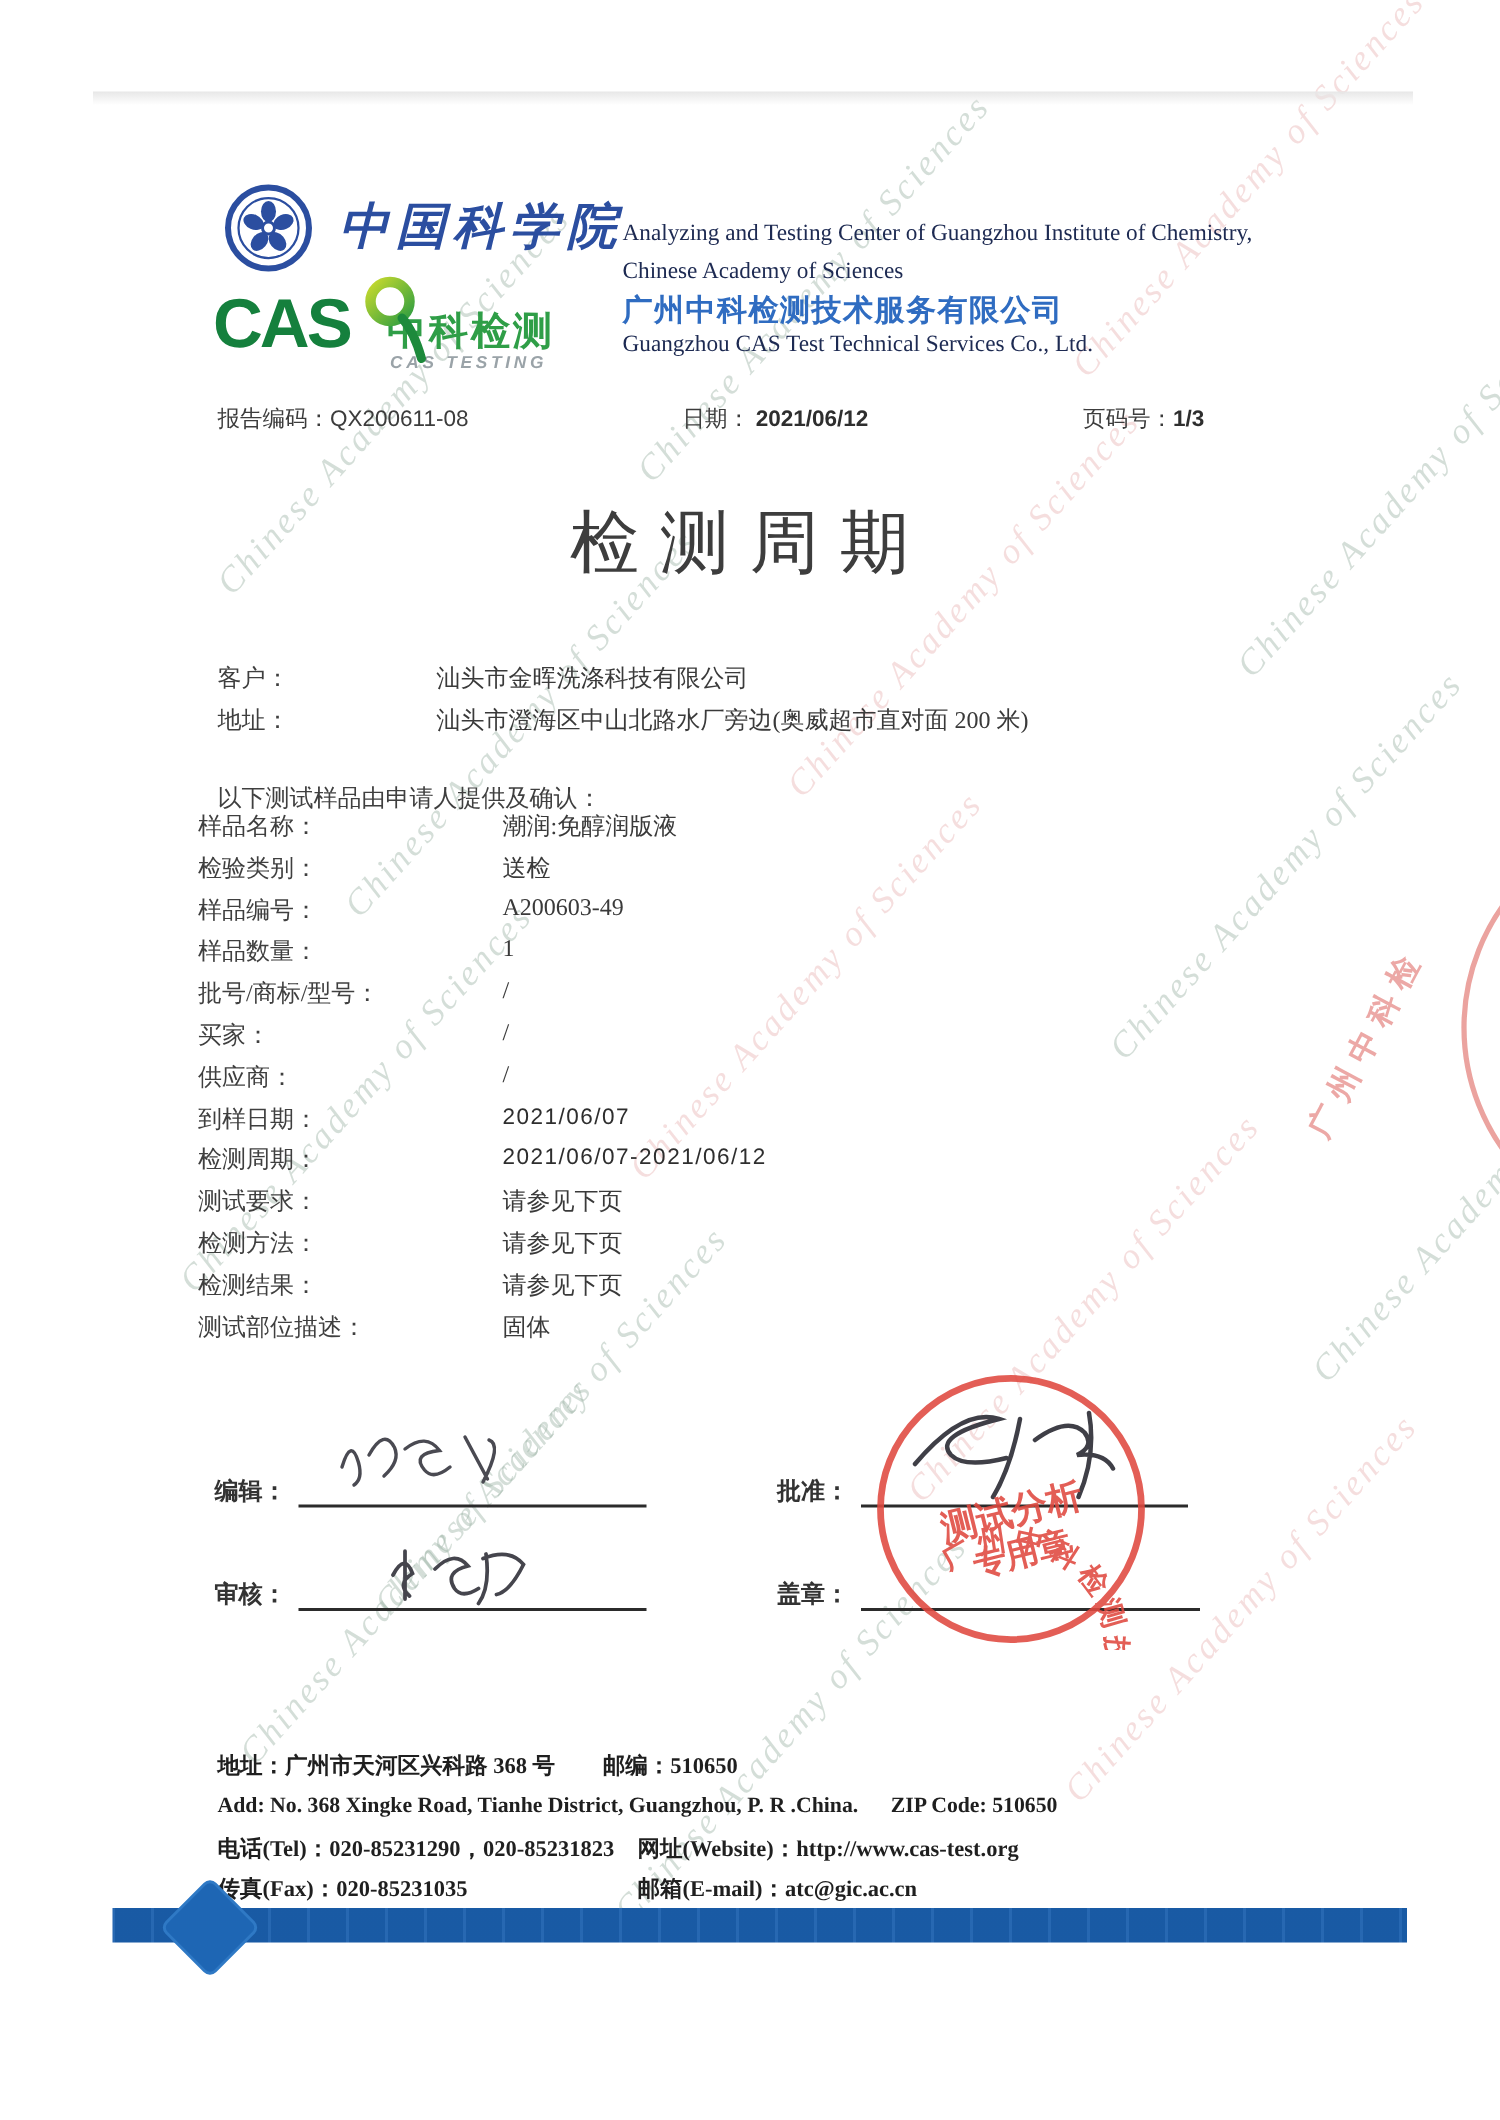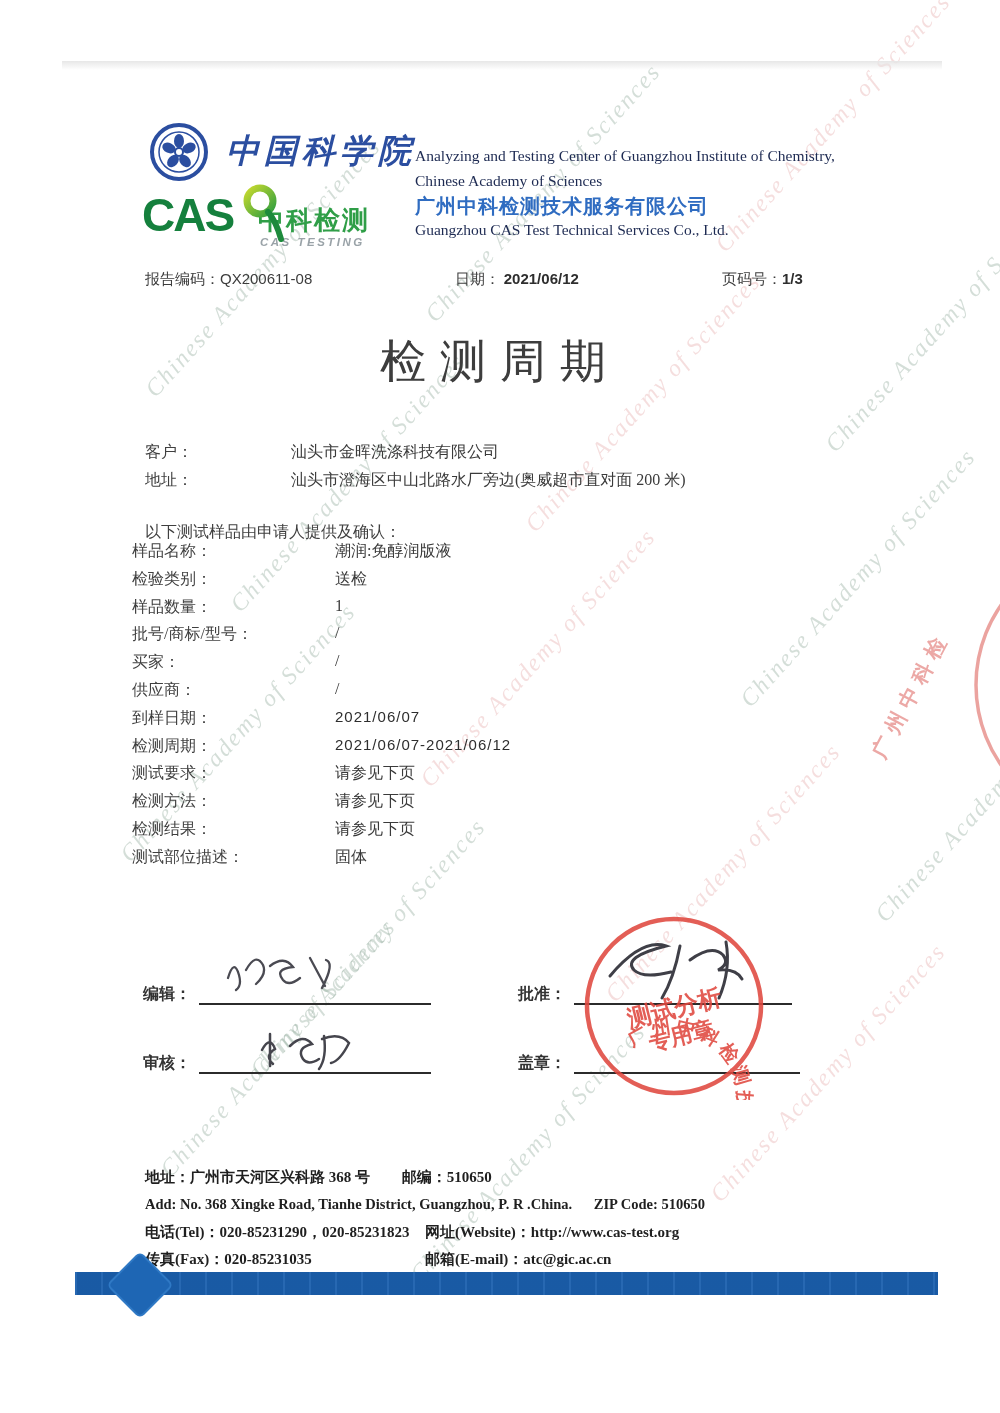--- a/index.html
+++ b/index.html
@@ -147,20 +147,24 @@
   <div class="abs z1 sample-rows" style="left:132px;top:541px">
       <div class="frow">
         <span class="flabel">样品名称：</span>
         <span class="fvalue">潮润:免醇润版液</span>
       </div>
       <div class="frow">
         <span class="flabel">检验类别：</span>
         <span class="fvalue">送检</span>
       </div>
       <div class="frow">
+        <span class="flabel">样品编号：</span>
+        <span class="fvalue">A200603-49</span>
+      </div>
+      <div class="frow">
         <span class="flabel">样品数量：</span>
         <span class="fvalue">1</span>
       </div>
       <div class="frow">
         <span class="flabel">批号/商标/型号：</span>
         <span class="fvalue">/</span>
       </div>
       <div class="frow">
         <span class="flabel">买家：</span>
         <span class="fvalue">/</span>

